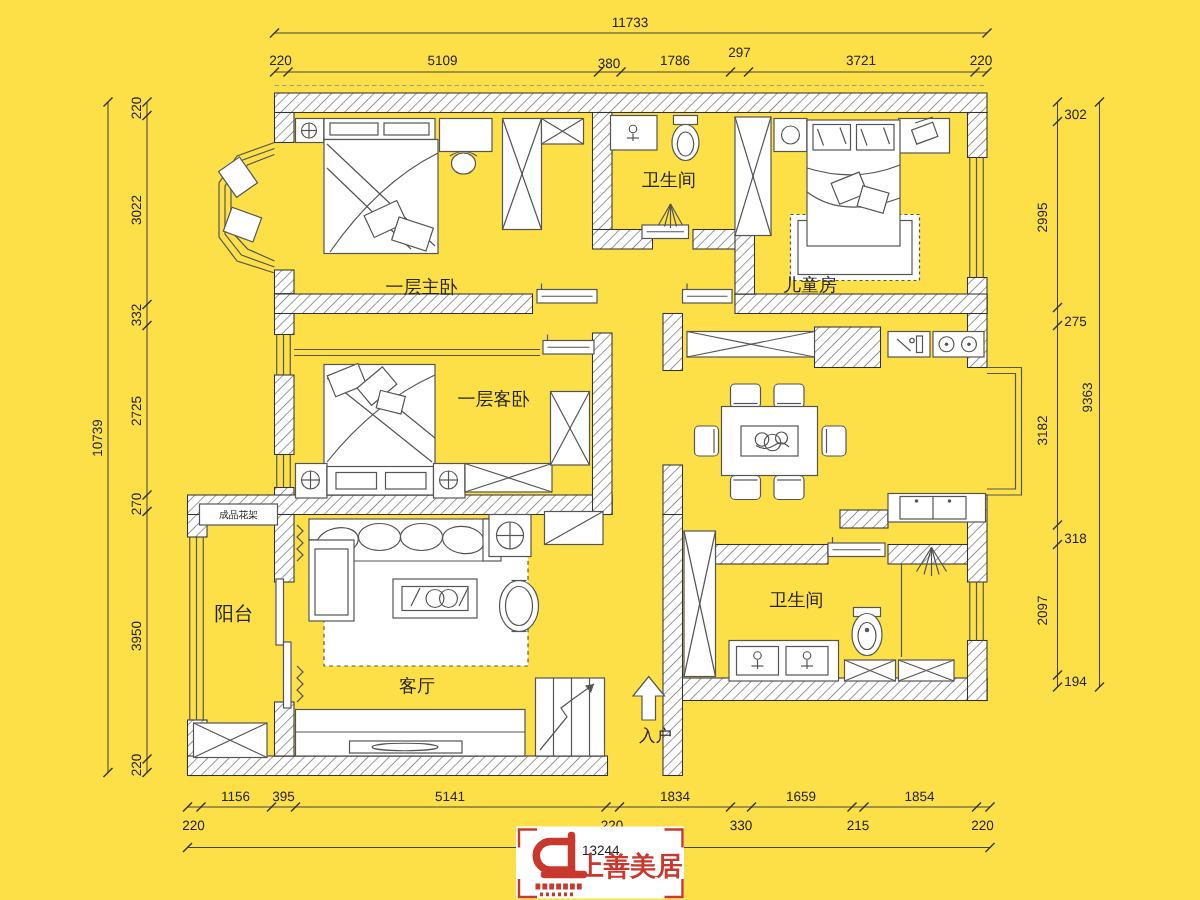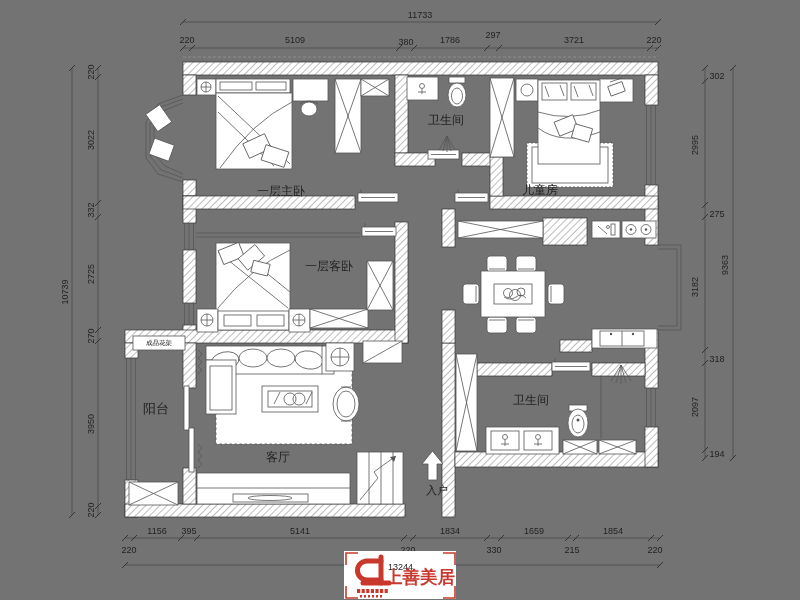--- a/index.html
+++ b/index.html
@@ -1,16 +1,16 @@
 <!DOCTYPE html>
 <html><head>
 <meta charset="utf-8">
 <style>
   html,body{margin:0;padding:0;background:#fff;}
-  #stage{width:800px;height:600px;position:relative;background:#737373;overflow:hidden;}
+  #stage{width:800px;height:600px;position:relative;background:#fde047;overflow:hidden;}
   svg{display:block;}
   .w{fill:url(#hatch);stroke:#333;stroke-width:.7;}
   .f{fill:none;stroke:#555;stroke-width:.8;}
   .fw{fill:#fff;stroke:#555;stroke-width:.8;}
   .dl{stroke:#444;stroke-width:.7;}
   .tk{stroke:#333;stroke-width:1;}
   .dt{font:9px "Liberation Sans",sans-serif;fill:#222;}
   .rl{font:12px "Liberation Sans",sans-serif;fill:#222;}
   .rs{font:6.5px "Liberation Sans",sans-serif;fill:#222;}
   .re{font:11px "Liberation Sans",sans-serif;fill:#222;}

